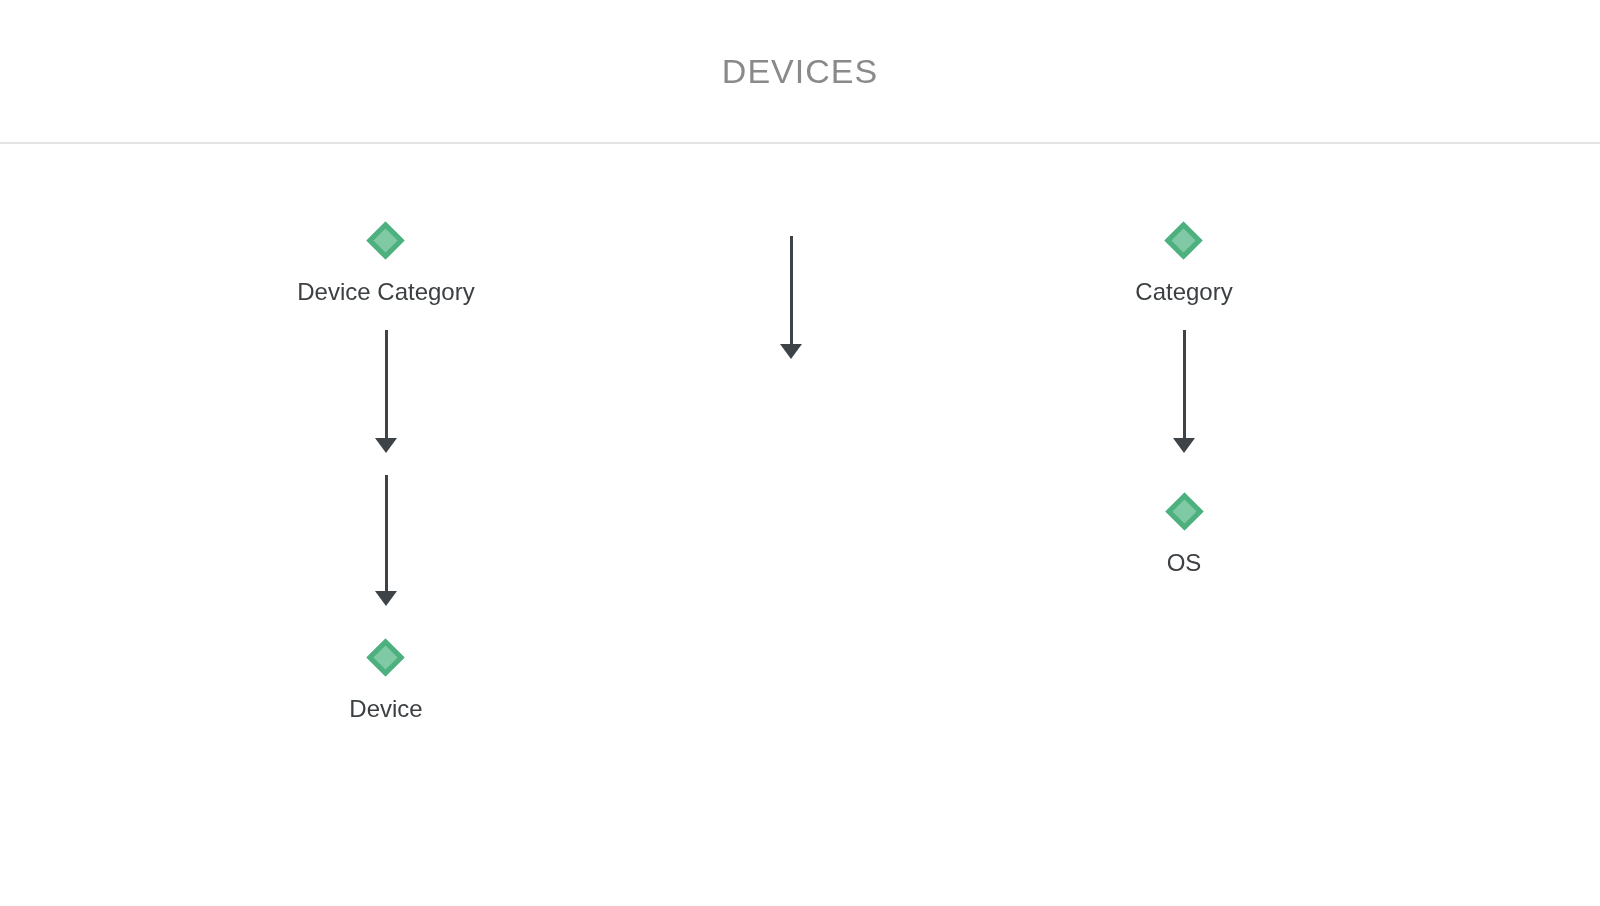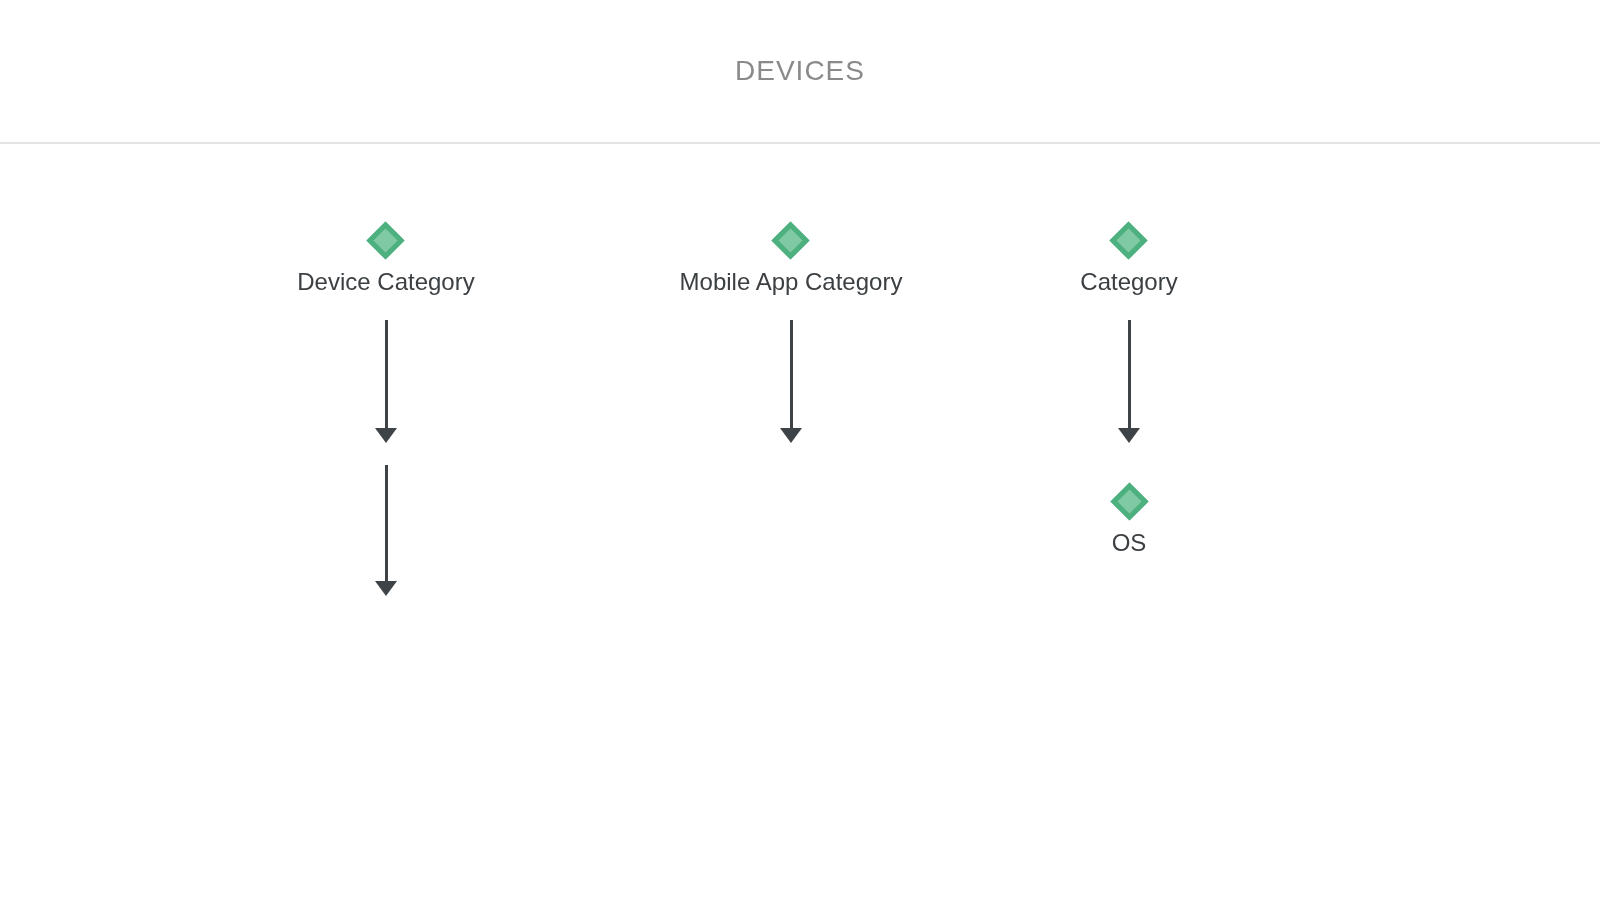--- a/index.html
+++ b/index.html
@@ -9,58 +9,58 @@
     font-family: "Liberation Sans", sans-serif;
     overflow: hidden;
     position: relative;
   }
   .header {
     width: 1600px; height: 144px;
     display: flex; align-items: center; justify-content: center;
     border-bottom: 2px solid var(--divider, #E4E4E4);
   }
   .page-title {
-    font-size: 28px;
+    font-size: 34px;
     letter-spacing: 1px;
     color: var(--title-text, #8A8A8A);
     font-weight: 400;
   }
   .diagram {
     position: relative;
     width: 1600px; height: 760px;
   }
   .column {
     position: absolute;
     top: 0;
     width: 360px;
     padding-top: 70px;
     display: flex;
     flex-direction: column;
     align-items: center;
   }
   .col-0 { left: 206px; }
   .col-1 { left: 611px; }
-  .col-2 { left: 949px; }
+  .col-2 { left: 1004px; }
   .node {
     display: flex;
     flex-direction: column;
     align-items: center;
   }
   .diamond-wrap {
     width: 52px; height: 52px;
     display: flex; align-items: center; justify-content: center;
   }
   .diamond {
     width: 27px; height: 27px;
     background: var(--diamond-fill, #7FC9A4);
     border: 5px solid var(--diamond-border, #4DB07F);
     transform: rotate(45deg);
   }
   .node-label {
-    margin-top: 0;
+    margin-top: 10px;
     font-size: 24px;
     line-height: 32px;
     color: var(--label-text, #3C4043);
     white-space: nowrap;
   }
   .arrow {
     margin-top: 22px;
     display: flex;
     flex-direction: column;
     align-items: center;
@@ -95,29 +95,29 @@
       <div class="node-label">Device Category</div>
     </div>
     <div class="arrow">
       <div class="arrow-line" style="height:108px;"></div>
       <div class="arrow-head"></div>
     </div>
     <div class="arrow">
       <div class="arrow-line" style="height:116px;"></div>
       <div class="arrow-head"></div>
     </div>
+    <div class="node">
+      <div class="diamond-wrap m-diamond3">
+          <div class="diamond"></div>
+        </div>
+      <div class="node-label">Device</div>
+    </div>
   </div>
 
   <div class="column col-1">
-    <div class="node">
-      <div class="diamond-wrap">
-          <div class="diamond"></div>
-        </div>
-      <div class="node-label">Mobile App Category</div>
-    </div>
     <div class="arrow">
       <div class="arrow-line" style="height:108px;"></div>
       <div class="arrow-head"></div>
     </div>
   </div>
 
   <div class="column col-2">
     <div class="node">
       <div class="diamond-wrap">
           <div class="diamond"></div>

